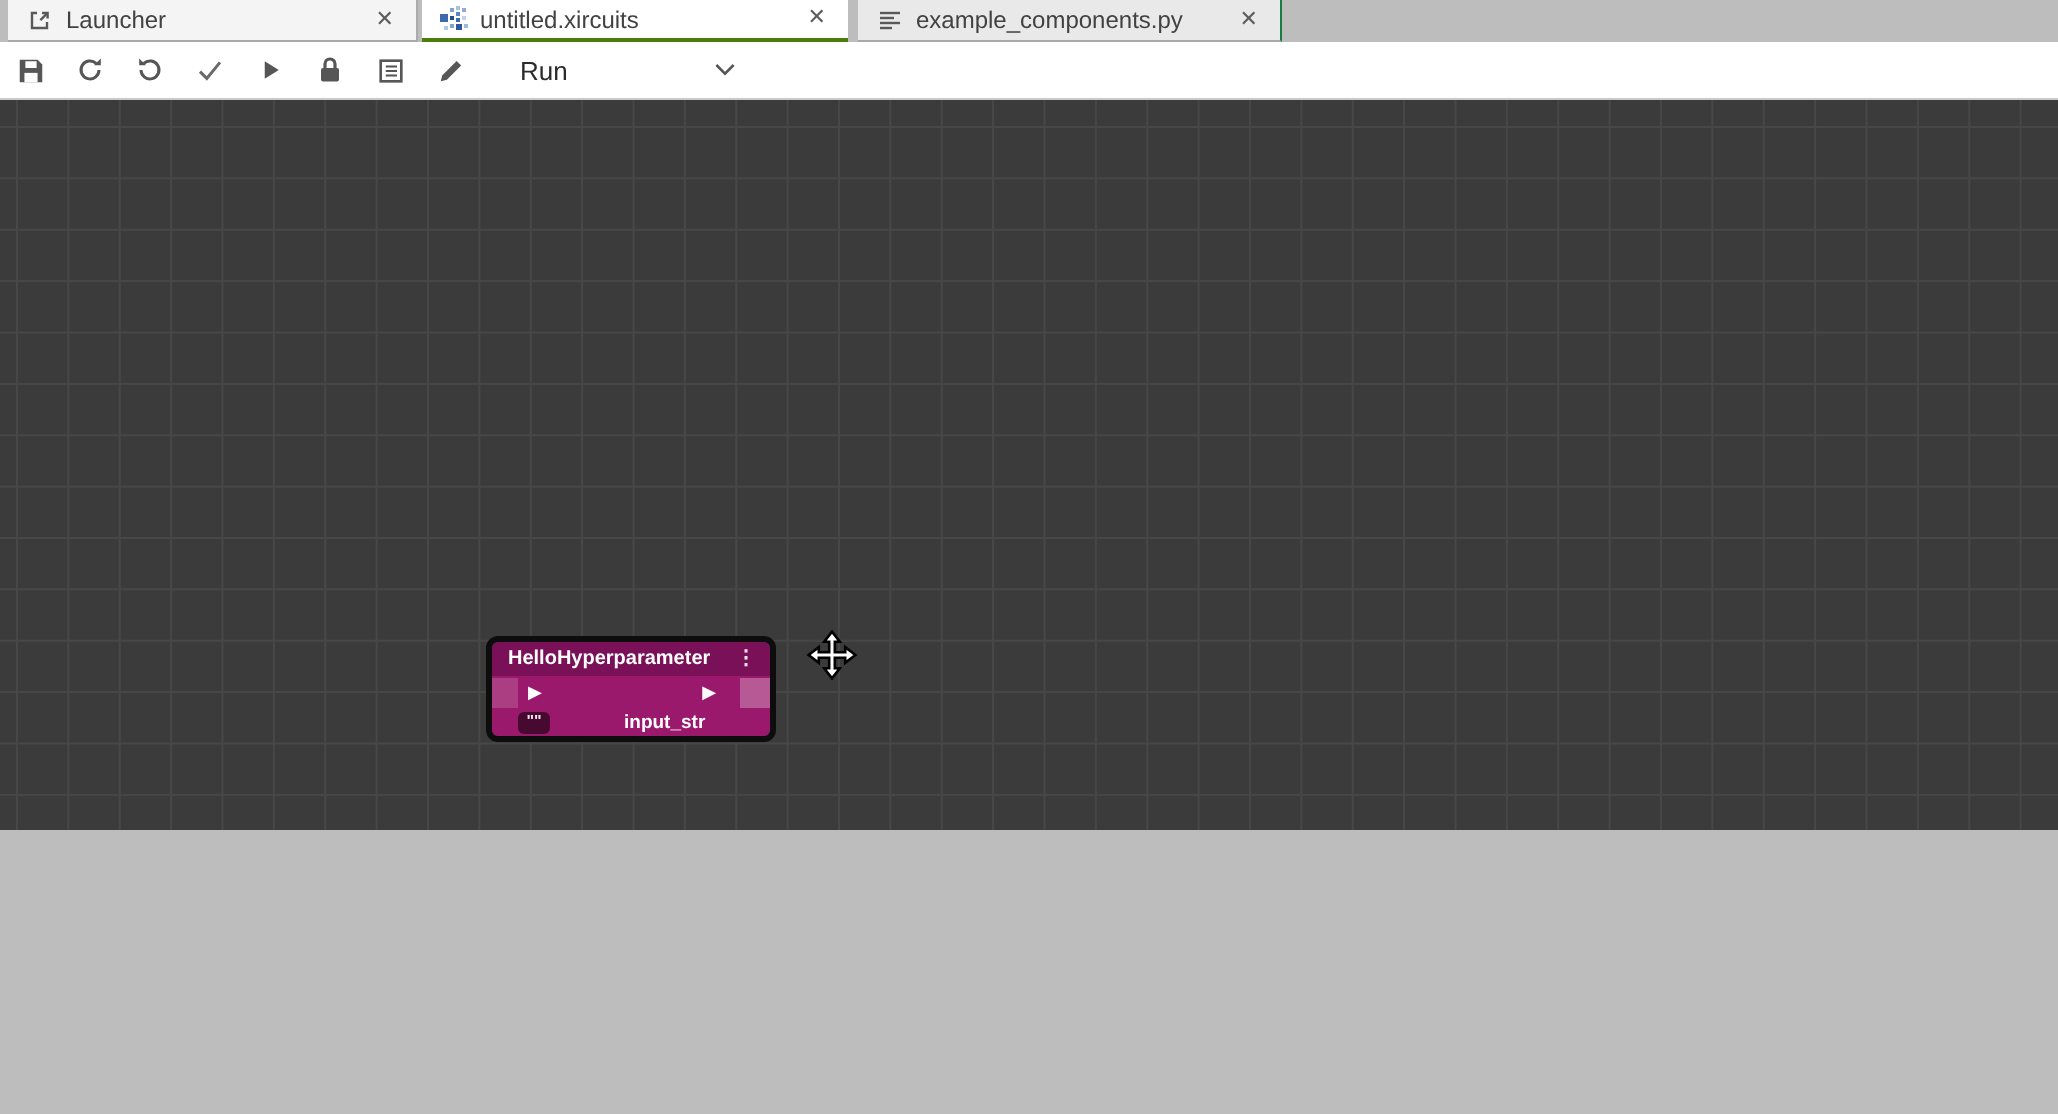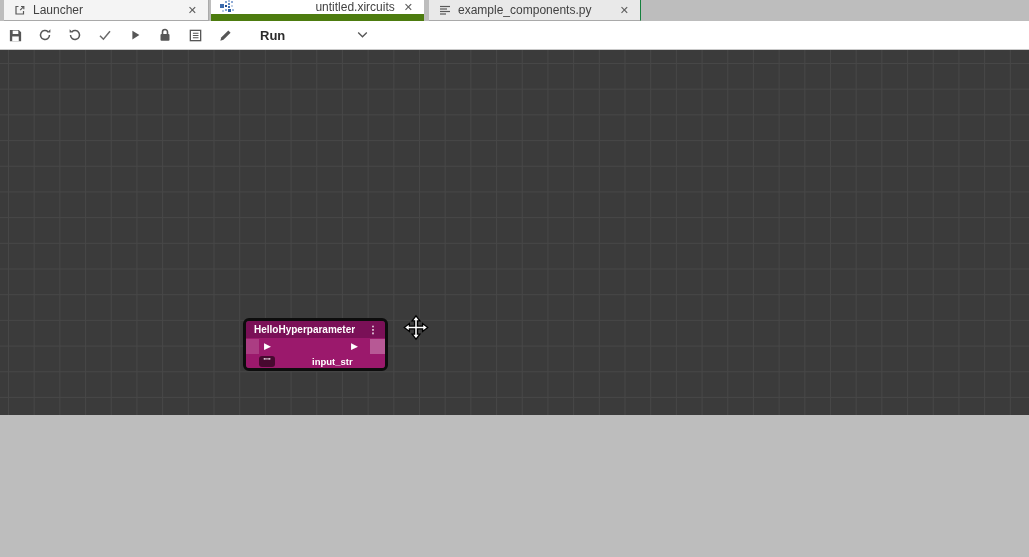--- a/index.html
+++ b/index.html
@@ -8,27 +8,27 @@
     position:relative;width:1029px;height:557px;overflow:hidden;
     font-family:"Liberation Sans",sans-serif;background:#bdbdbd;
   }
   
   .tabbar{position:absolute;left:4px;top:0;width:1029px;height:21px;background:#bdbdbd;display:flex;align-items:stretch;}
   .tab{display:flex;align-items:center;padding:0 8px 0 9px;font-size:12px;color:#424242;cursor:pointer;border-bottom:1px solid #a9a9a9;}
   .tab .ticon{display:flex;align-items:center;margin-right:6px;flex:0 0 auto;}
   .tab .tlabel{flex:1 1 auto;white-space:nowrap;overflow:hidden;}
   .tab .tclose{flex:0 0 auto;font-size:11px;color:#5c5c5c;padding:0 3px;margin-left:6px;line-height:1;}
   .tab1{width:205px;background:#f4f4f4;border-right:1px solid #aaaaaa;}
-  .tab2{width:213px;background:#ffffff;margin-left:2px;border-bottom:7px solid #4d7c0f;text-align:right;}
+  .tab2{width:213px;background:#ffffff;margin-left:2px;border-bottom:2px solid #4d7c0f;}
   .tab3{width:212px;background:#e9e9e9;margin-left:5px;border-right:1px solid #15803d;}
   
   .toolbar{position:absolute;left:0;top:21px;width:1029px;height:29px;background:#ffffff;border-bottom:1px solid #c9c9c9;display:flex;align-items:center;}
   .tbtn{width:30px;height:26px;display:flex;align-items:center;justify-content:center;cursor:pointer;}
   .runsel{margin-left:16px;width:120px;height:24px;display:flex;align-items:center;justify-content:space-between;padding:0 8px 0 4px;cursor:pointer;}
-  .runsel .runlabel{font-size:13px;color:#2b2b2b;font-weight:bold;}
+  .runsel .runlabel{font-size:13px;color:#2b2b2b;}
   
   .canvas{
     position:absolute;left:0;top:50px;width:1029px;height:365px;
     background-color:#3b3b3b;
     background-image:
       linear-gradient(to right,#474747 1px,transparent 1px),
       linear-gradient(to bottom,#474747 1px,transparent 1px);
     background-size:25.7px 25.7px;
     background-position:8px 13px;
   }

